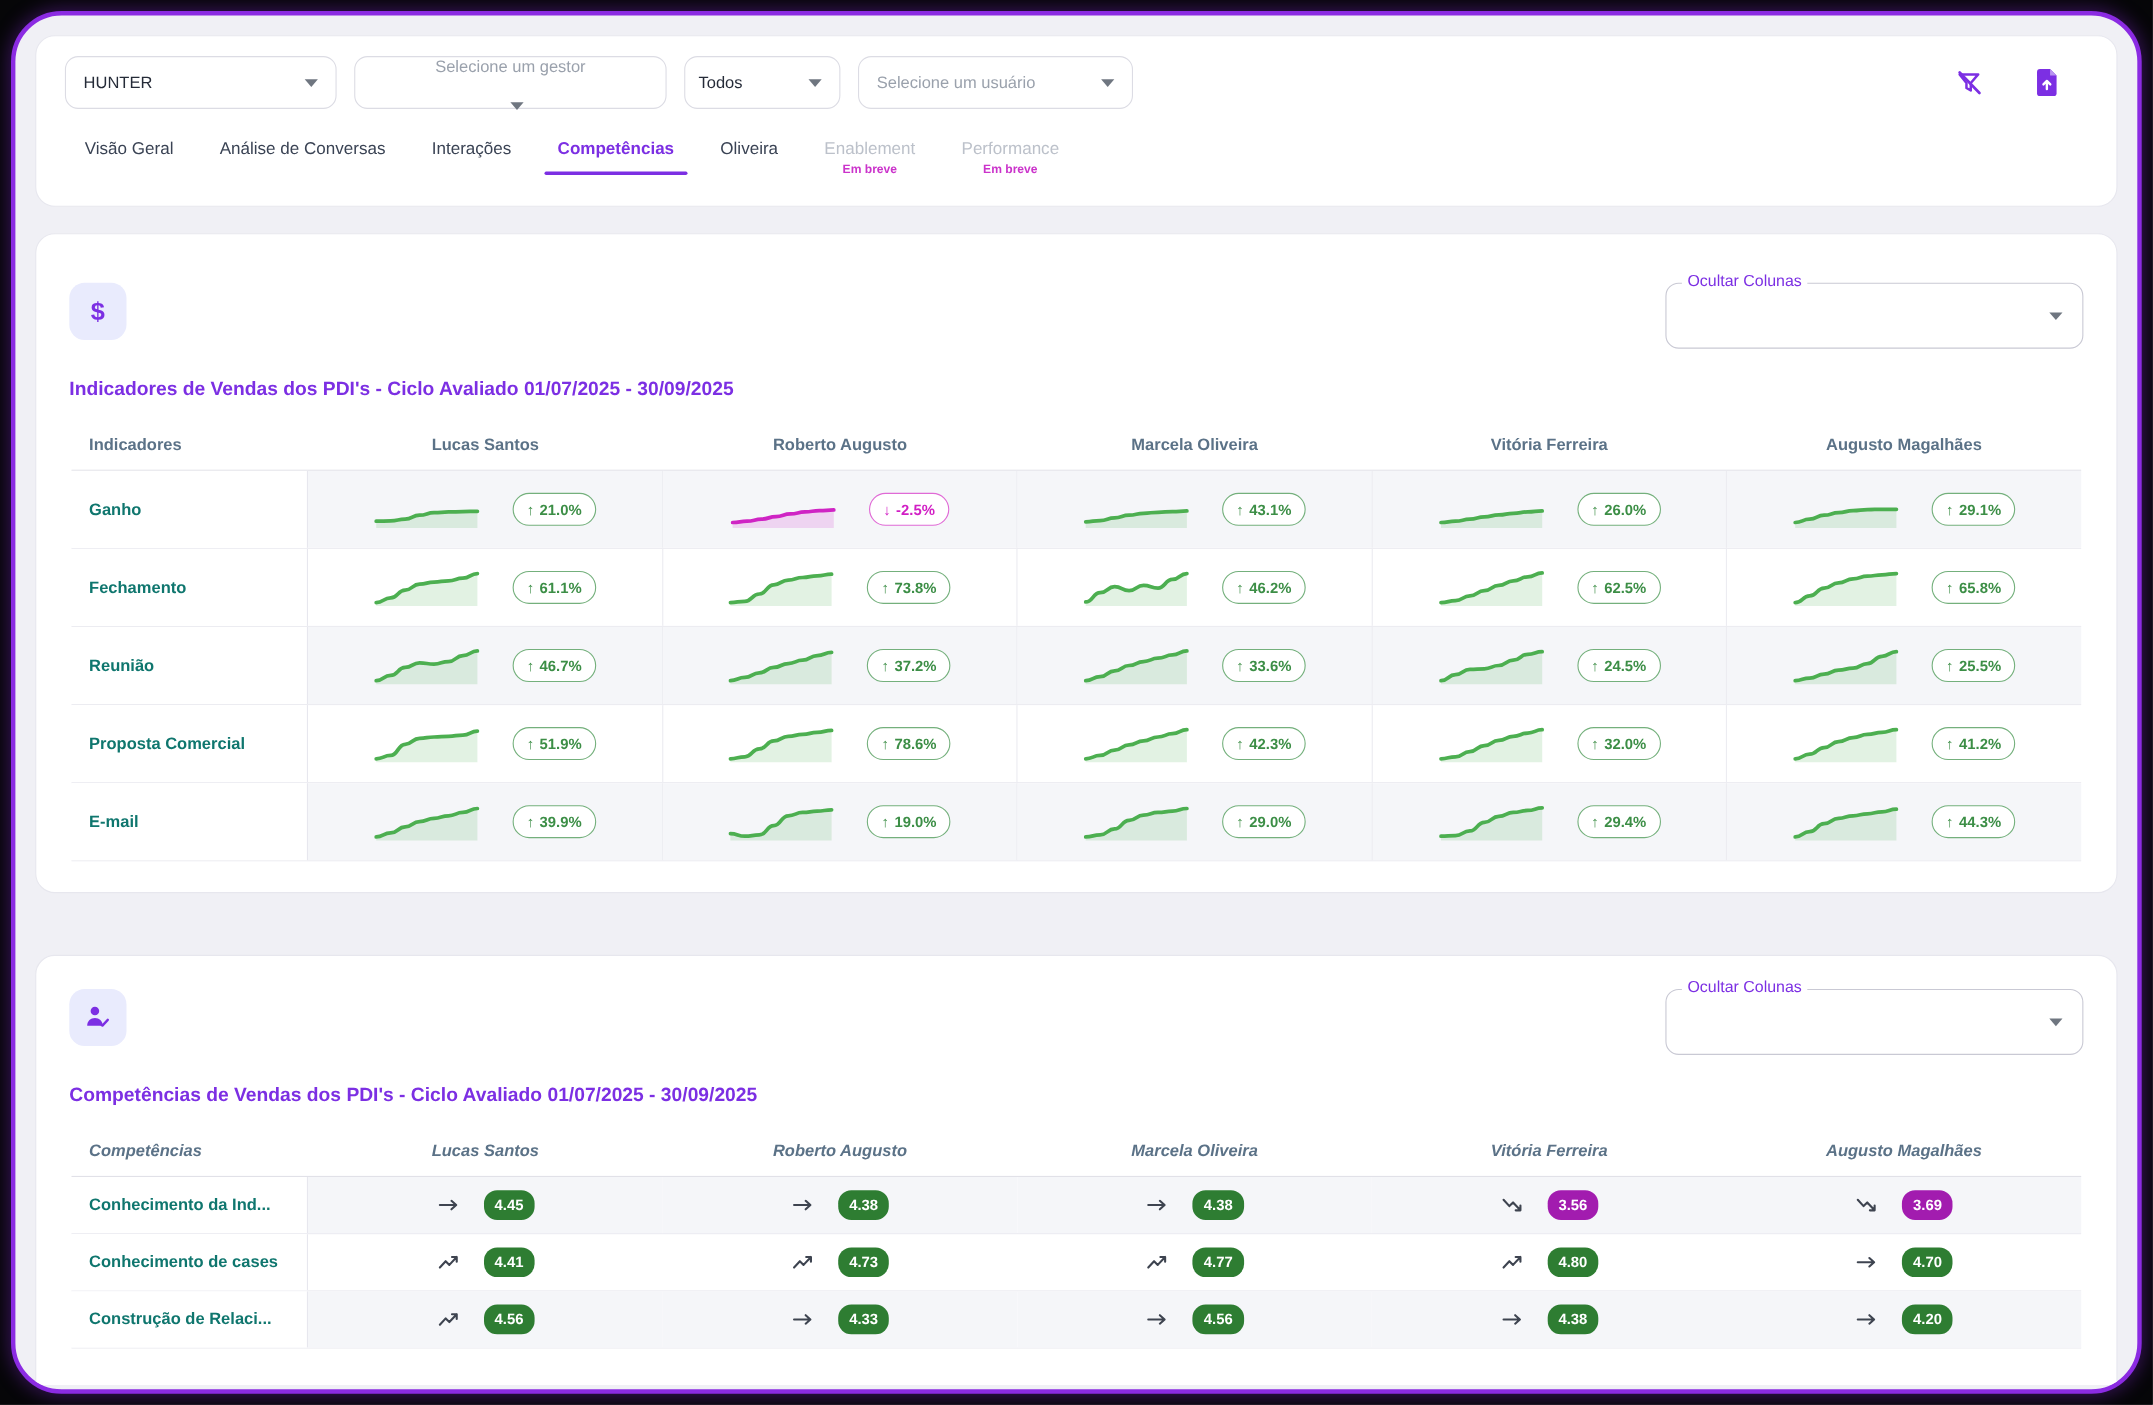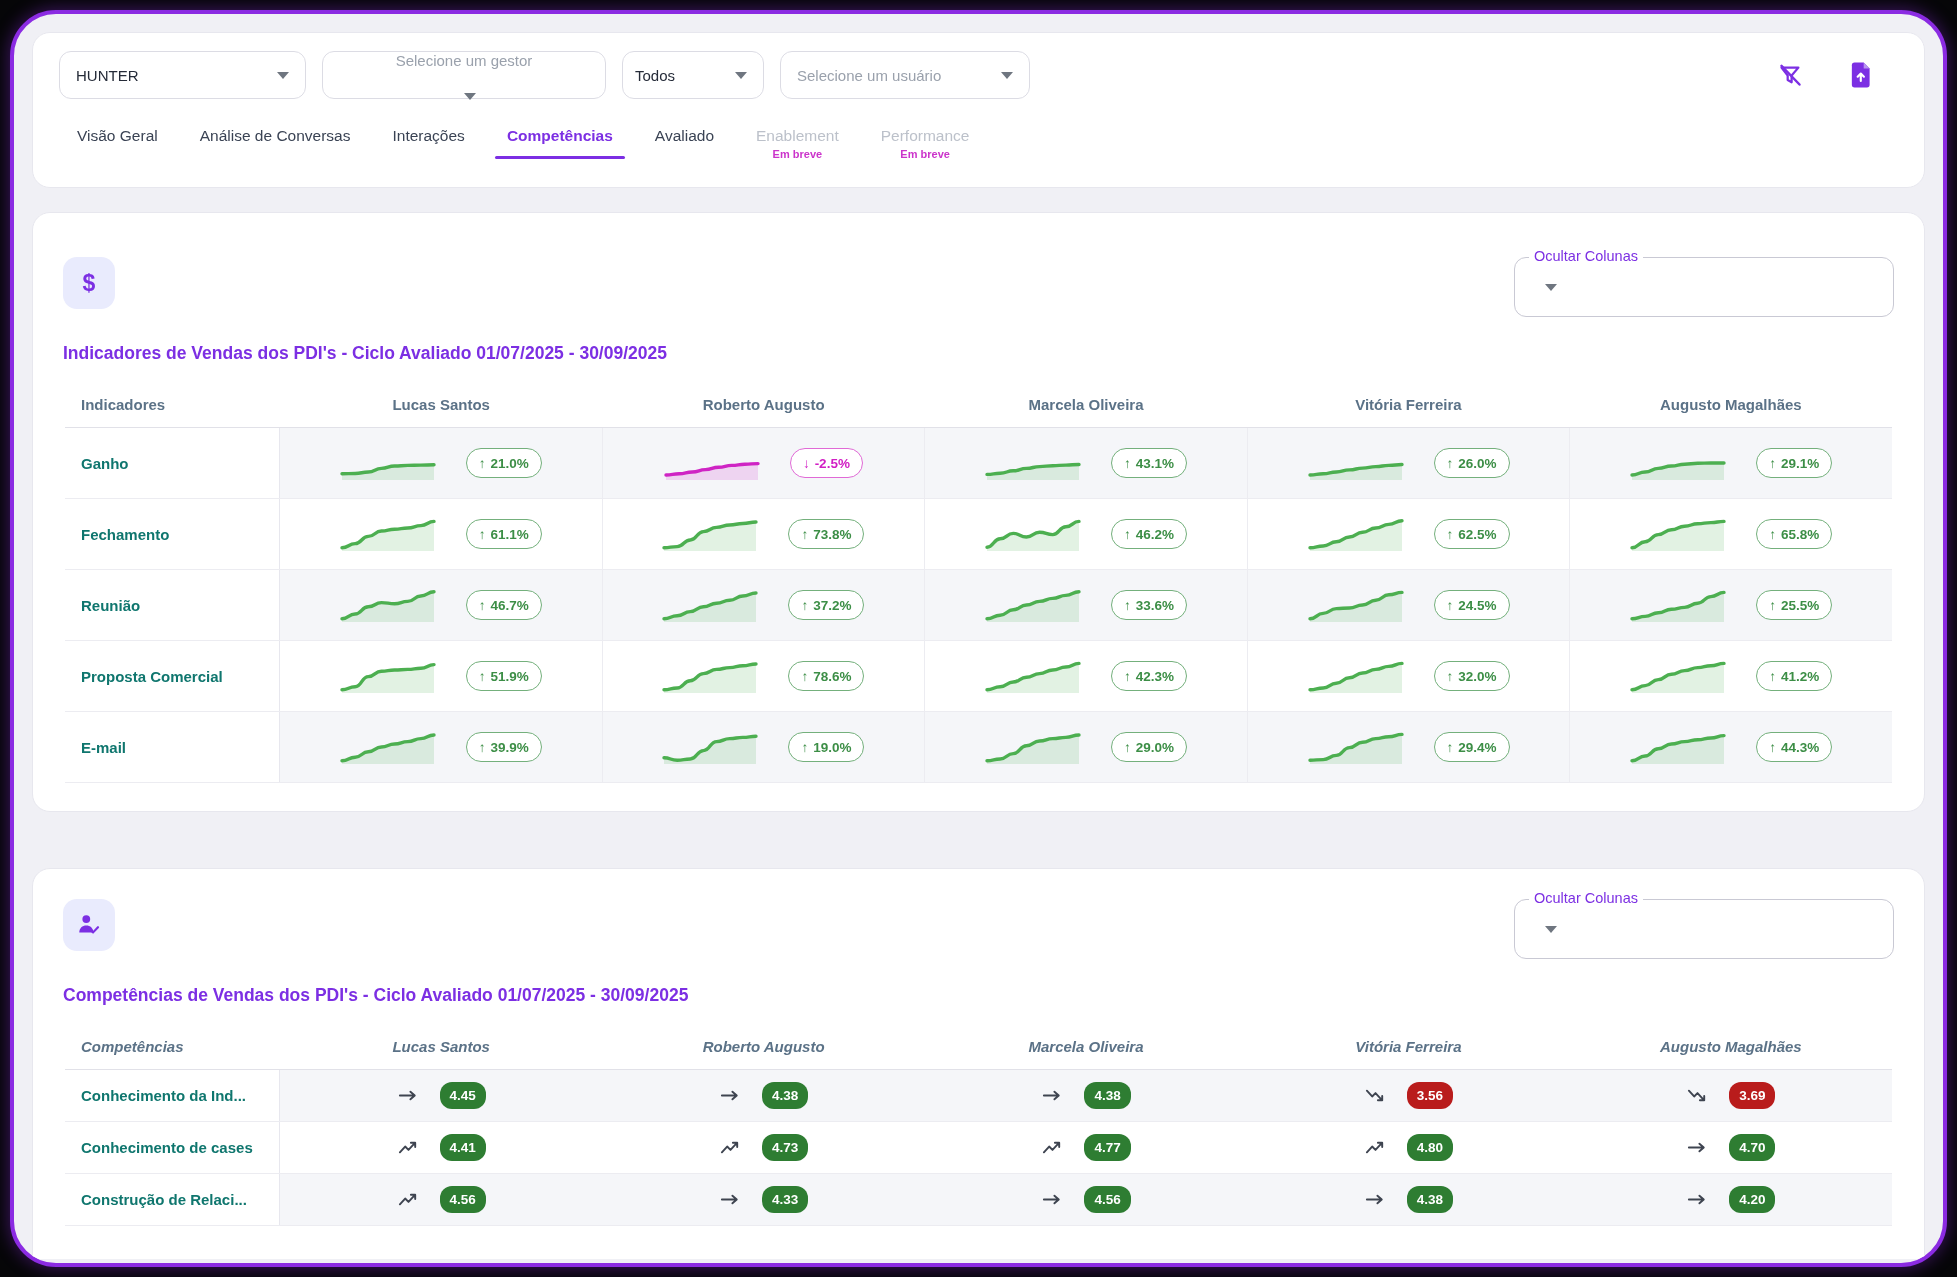--- a/index.html
+++ b/index.html
@@ -35,21 +35,21 @@
 
   
   #card1 { margin-top:24px; padding:44px 30px 28px 30px; }
   #card2 { margin-top:56px; padding:30px 30px 28px 30px; height:420px; }
   .card-head { display:flex; align-items:flex-start; justify-content:space-between; }
   .icon-tile { width:52px; height:52px; border-radius:14px; background:#e9ebfd;
     display:flex; align-items:center; justify-content:center; color:#7c2fe3; }
   .dollar-glyph { font-size:23px; font-weight:bold; color:#7c2fe3; }
   .hide-cols { position:relative; width:380px; height:60px; border:1px solid #c9c9d4;
     border-radius:12px; background:#fff; display:flex; align-items:center;
-    justify-content:flex-start; padding:0 18px; cursor:pointer; }
+    justify-content:flex-end; padding:0 18px; cursor:pointer; }
   .hide-cols .lbl { position:absolute; top:-10px; left:14px; background:#fff; padding:0 5px;
     font-size:14.5px; color:#7c2fe3; }
   .card-title { margin-top:26px; font-size:17.5px; font-weight:bold; color:#7c2fe3; }
 
   
   .tbl { margin:22px 2px 0 2px; }
   .tbl .hrow, .tbl .drow { display:flex; }
   .tbl .c0 { width:215px; flex:none; }
   .tbl .c { flex:1; }
   .hrow { border-bottom:1px solid #e1e1e8; }
@@ -67,21 +67,21 @@
   .tbl1 .drow .c:last-child { border-right:none; }
   .drow.alt .c { background:#f5f6f9; }
 
   .pill { display:inline-flex; align-items:center; gap:5px; height:30px; padding:0 12px;
     border-radius:16px; border:1.6px solid; font-size:13.5px; font-weight:bold; background:#fff; }
   .pill.green { color:#3c8e46; border-color:#74b07c; }
   .pill.magenta { color:#d11ec4; border-color:#e06ad6; }
   .score { display:inline-flex; align-items:center; justify-content:center; min-width:46px;
     height:27px; padding:0 10px; border-radius:12px; color:#fff; font-size:13.5px; font-weight:bold; }
   .score.green { background:#2e7d32; }
-  .score.yellow { background:#b91c1c;text-align:center; }
+  .score.yellow { background:#a21caf;text-align:center; }
   .trend-ico { display:flex; margin-right:-6px; }
 </style>
 </head>
 <body>
 
 <div class="frame">
   <div class="panel">
 
     <div class="card toolbar-card">
       <div class="filters-row">
@@ -117,21 +117,21 @@
               <path d="M11.8 18.5 v-6.2 M8.9 14.6 l2.9 -2.9 l2.9 2.9" fill="none" stroke="#ffffff" stroke-width="2" stroke-linecap="round" stroke-linejoin="round"></path>
             </svg>
           </span>
         </div>
       </div>
       <div class="tabs-row" id="tabs-mount">
           <div class="tab ">Visão Geral</div>
           <div class="tab ">Análise de Conversas</div>
           <div class="tab ">Interações</div>
           <div class="tab active">Competências</div>
-          <div class="tab ">Avaliado</div>
+          <div class="tab ">Oliveira</div>
           <div class="tab disabled">Enablement<span class="soon">Em breve</span></div>
           <div class="tab disabled">Performance<span class="soon">Em breve</span></div>
         </div>
     </div>
 
     <div class="card" id="card1">
       <div class="card-head">
         <div class="icon-tile">
           <span class="dollar-glyph">$</span>
         </div>

